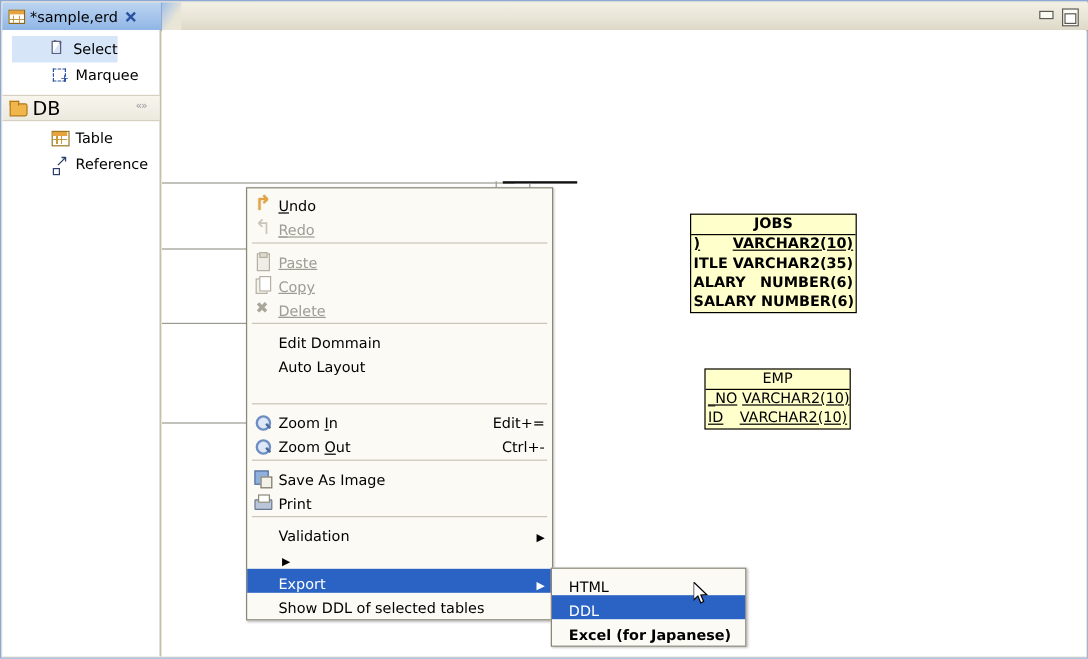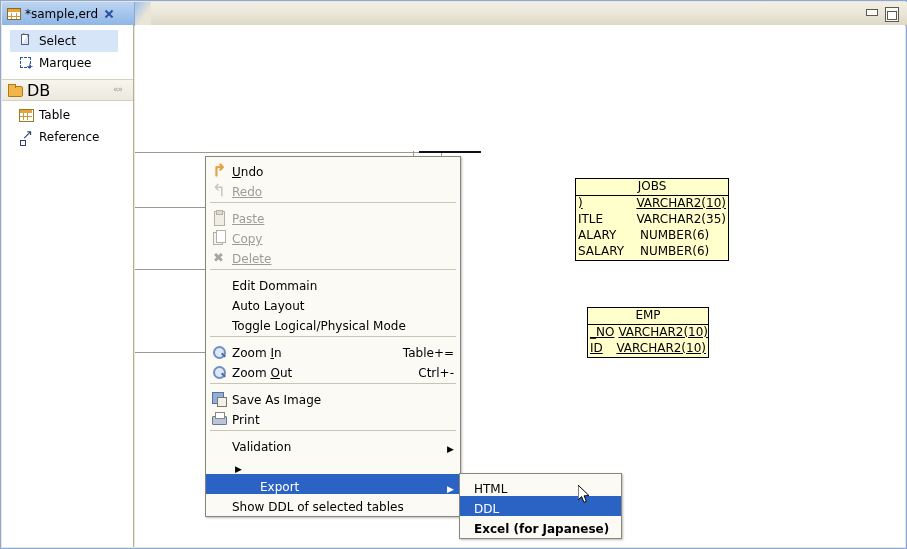--- a/index.html
+++ b/index.html
@@ -38,22 +38,22 @@
   .wctrls{position:absolute;right:8px;top:5px;display:flex;gap:7px;align-items:flex-start;}
   .wmin{width:13px;height:11px;position:relative;cursor:pointer;}
   .wmin::after{content:"";position:absolute;left:1px;top:2px;width:10px;height:5px;border:1px solid #5b5a50;background:#fbfaf4;}
   .wmax{width:14px;height:15px;border:1px solid #5b5a50;background:#fbfaf4;position:relative;cursor:pointer;box-sizing:border-box;}
   .wmax::after{content:"";position:absolute;left:1px;top:3px;right:1px;bottom:1px;border:1px solid #5b5a50;background:#fff;}
 
   
   .palette{position:absolute;left:1px;top:24px;width:132px;bottom:1px;
     background:#fff;border-right:1px solid #b6b09a;box-sizing:border-box;}
   .pal-item{height:22px;display:flex;align-items:center;padding-left:16px;
-    font-size:12px;color:#000;cursor:pointer;box-sizing:border-box;}
-  .pal-item.sel{background:#d6e5f8;width:108px;margin-left:8px;padding-left:8px;border-radius:1px;}
+    font-size:12px;color:#000;cursor:pointer;box-sizing:border-box;margin-left:24px;}
+  .pal-item.sel{background:#d6e5f8;width:88px;margin-left:8px;padding-left:22px;border-radius:1px;justify-content:flex-end;}
   .pal-ico{width:16px;height:16px;margin-right:5px;position:relative;flex:none;}
   .pal-group{height:20px;display:flex;align-items:center;padding:0 6px 0 5px;
     background:linear-gradient(to bottom,#f7f5ec,#eceadf);
     border-top:1px solid #d5d0c0;border-bottom:1px solid #d5d0c0;
     font-size:16px;cursor:pointer;}
   .pal-group .lbl{flex:1;margin-left:4px;}
 
   
   .ic-arrow::after{content:"";position:absolute;left:4px;top:2px;width:0;height:0;
     border-left:7px solid #4a4a6a;border-bottom:5px solid transparent;border-right:4px solid transparent;
@@ -104,21 +104,21 @@
 
   
   .menu{position:absolute;background:#fbfaf5;border:1px solid #8a8778;
     box-shadow:1px 1px 2px rgba(0,0,0,.28);font-size:12px;padding:2px 0;box-sizing:border-box;}
   .mi{height:20px;display:flex;align-items:flex-end;padding:0 6px 0 4px;white-space:nowrap;cursor:pointer;}
   .mi .mico{width:18px;height:16px;position:relative;flex:none;margin-right:4px;}
   .mi .mlbl{flex:1;}
   .mi .macc{color:#000;padding-left:20px;}
   .mi .marrow{width:10px;text-align:right;font-size:9px;line-height:9px;}
   .mi.dis{color:#9d9d95;text-decoration:underline;}
-  .mi.hl{background:#2a63c4;color:#fff;gap:28px;}
+  .mi.hl{background:#2a63c4;color:#fff;}
   .msep{height:1px;background:#c9c5b6;margin:3px 4px;}
   .mi u{text-decoration:underline;}
 
   
   .mi-undo::before{content:"↰";position:absolute;left:2px;top:-3px;font-size:17px;color:#e8a33d;
     text-shadow:0 0 1px #a8761a;transform:scaleX(-1);}
   .mi-redo::before{content:"↰";position:absolute;left:2px;top:-3px;font-size:17px;color:#c9c6ba;}
   .mi-paste::before{content:"";position:absolute;left:4px;top:1px;width:9px;height:13px;
     border:1px solid #b4b1a4;background:#efeee6;}
   .mi-paste::after{content:"";position:absolute;left:6px;top:0px;width:5px;height:3px;
@@ -220,21 +220,21 @@
             <div class="row">
               <span class="c1">JOB_</span>
               <span class="c2"></span>
             </div>
             <div class="row">
               <span class="c1">DEPA</span>
               <span class="c2"></span>
             </div>
           </div>
         </div>
-        <div class="ertable" style="left: 440px; top: 153px; width: 154px;">
+        <div class="ertable" style="left: 440px; top: 153px; width: 139px; font-weight: bold;">
           <div class="cap">JOBS</div>
           <div class="rows">
             <div class="row pk">
               <span class="c1" style="width: 58px;">)</span>
               <span class="c2">VARCHAR2(10)</span>
             </div>
             <div class="row">
               <span class="c1" style="width: 58px;">ITLE</span>
               <span class="c2">VARCHAR2(35)</span>
             </div>
@@ -290,27 +290,26 @@
       <div class="mi">
         <span class="mico "></span>
         <span class="mlbl">Edit Dommain</span>
       </div>
       <div class="mi">
         <span class="mico "></span>
         <span class="mlbl">Auto Layout</span>
       </div>
       <div class="mi">
         <span class="mico "></span>
-        <span class="mlbl">Toggle Logical/Physical Mode</span>
       </div>
       <div class="msep"></div>
       <div class="mi">
         <span class="mico mi-zin"></span>
         <span class="mlbl">Zoom <u>I</u>n</span>
-        <span class="macc">Table+=</span>
+        <span class="macc">Edit+=</span>
       </div>
       <div class="mi">
         <span class="mico mi-zout"></span>
         <span class="mlbl">Zoom <u>O</u>ut</span>
         <span class="macc">Ctrl+-</span>
       </div>
       <div class="msep"></div>
       <div class="mi">
         <span class="mico mi-save"></span>
         <span class="mlbl">Save As Image</span>

